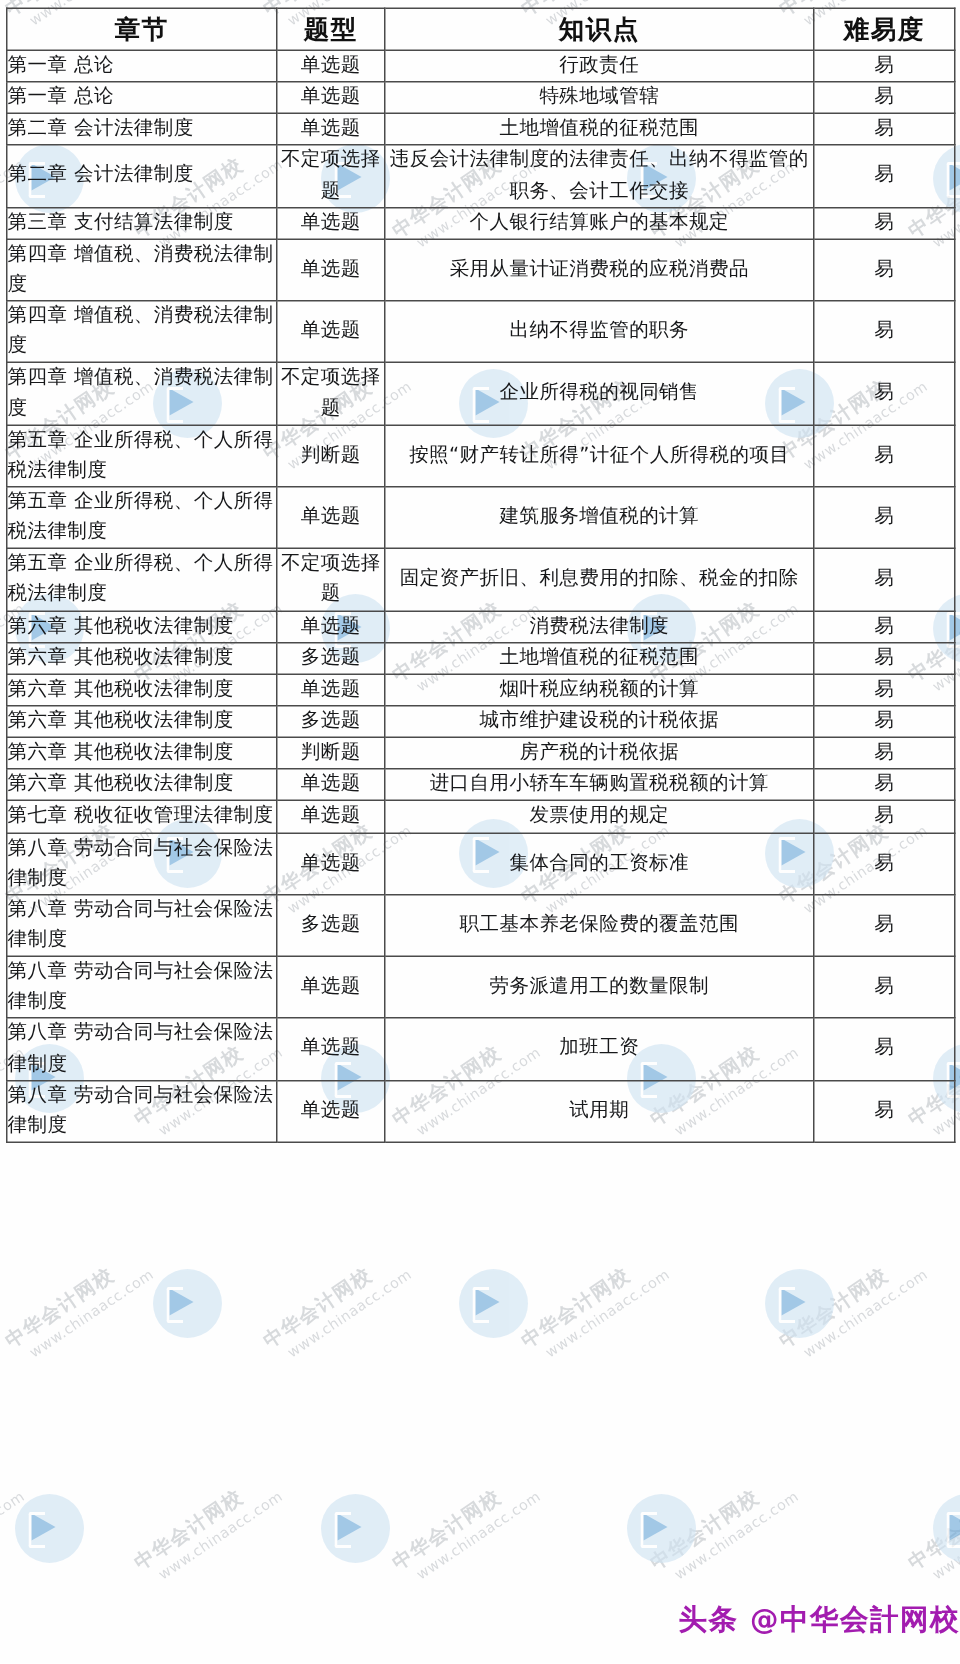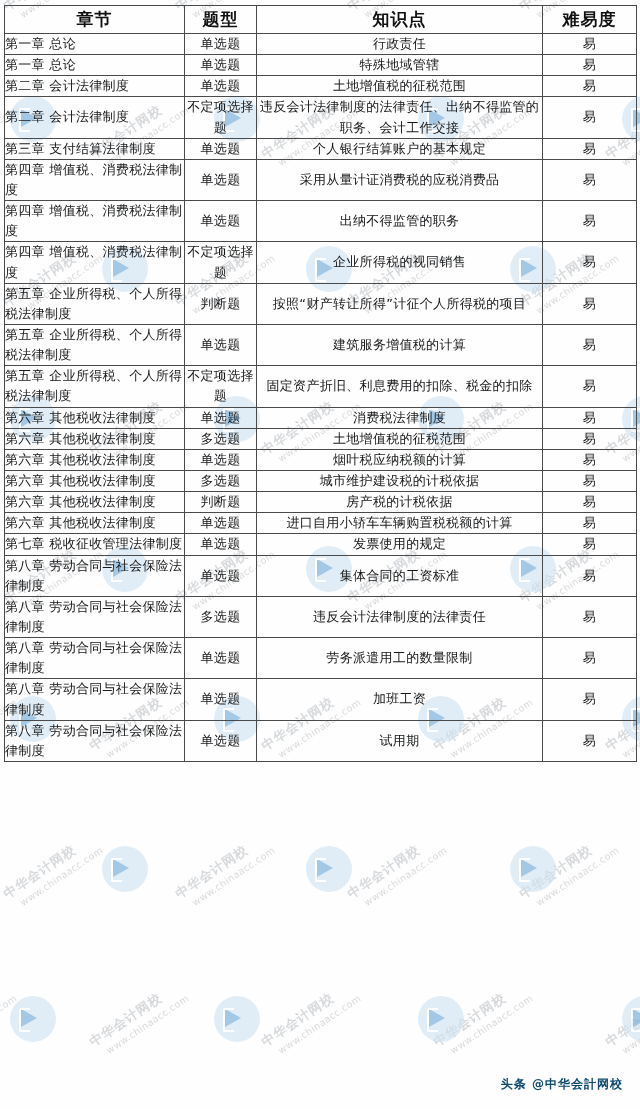--- a/index.html
+++ b/index.html
@@ -142,26 +142,26 @@
   }
   td.level {
     text-align: center;
     padding: 4px 2px;
     letter-spacing: 0.3px;
   }
 
   
   #attribution {
     position: absolute;
-    right: 17px;
+    right: 0;
     bottom: 16px;
     z-index: 2;
-    font-size: 12px;
+    font-size: 19px;
     font-weight: 700;
-    color: #0c4a6e;
+    color: #a21caf;
     letter-spacing: 1px;
     white-space: nowrap;
     font-family: "DejaVu Sans", "Liberation Sans", sans-serif;
   }
 </style>
 </head>
 <body>
 
 <div id="page">
 
@@ -464,21 +464,21 @@
           </tr>
           <tr>
             <td class="chapter">第八章  劳动合同与社会保险法律制度</td>
             <td class="type">单选题</td>
             <td class="point">集体合同的工资标准</td>
             <td class="level">易</td>
           </tr>
           <tr>
             <td class="chapter">第八章  劳动合同与社会保险法律制度</td>
             <td class="type">多选题</td>
-            <td class="point">违反会计法律制度的法律责任</td>
+            <td class="point">职工基本养老保险费的覆盖范围</td>
             <td class="level">易</td>
           </tr>
           <tr>
             <td class="chapter">第八章  劳动合同与社会保险法律制度</td>
             <td class="type">单选题</td>
             <td class="point">劳务派遣用工的数量限制</td>
             <td class="level">易</td>
           </tr>
           <tr>
             <td class="chapter">第八章  劳动合同与社会保险法律制度</td>

